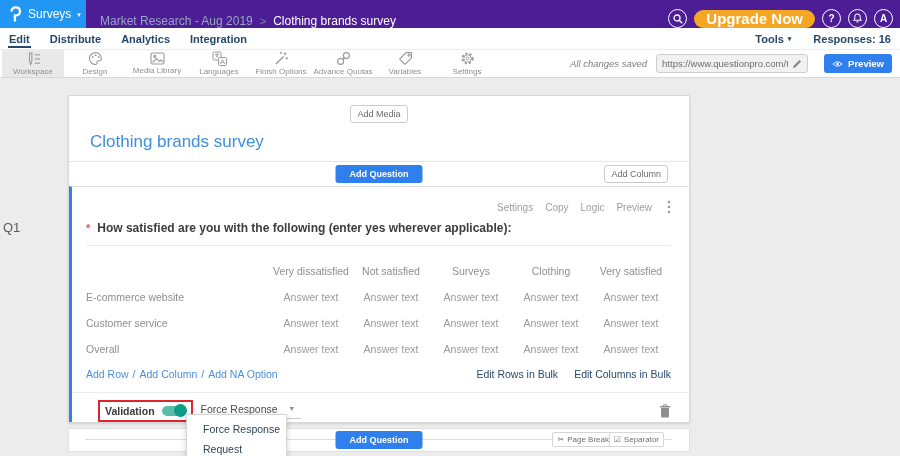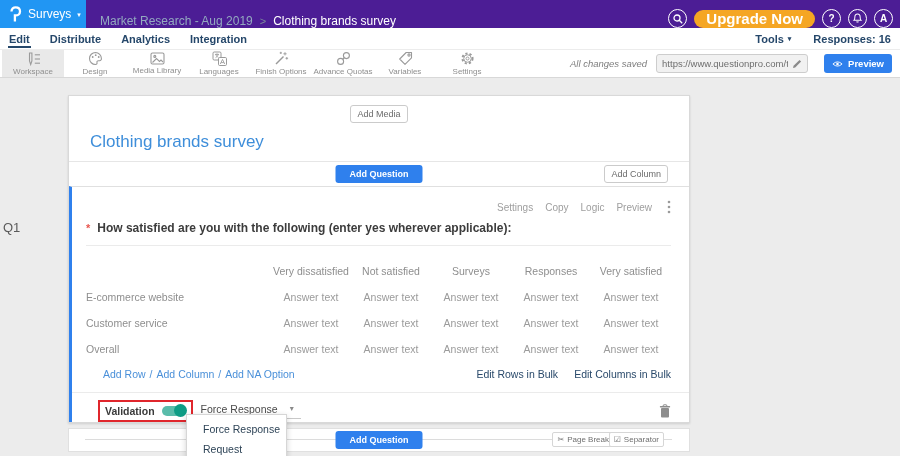--- a/index.html
+++ b/index.html
@@ -64,21 +64,21 @@
   .kebab { margin-left:3px; cursor:pointer; }
   .q-text-row { margin-top:7px; display:flex; gap:7px; align-items:baseline; height:15px; }
   .req { color:#e8554e; font-size:11px; font-weight:bold; }
   .q-text { font-size:12px; font-weight:bold; color:#3c3c3c; }
   .q-divider { margin-top:9px; border-bottom:1px solid #ebebeb; }
   .q-table { margin-top:12px; }
   .tr { display:grid; grid-template-columns:185px 1fr 1fr 1fr 1fr 1fr; height:26px; align-items:center; font-size:10.5px; }
   .tr .td { text-align:center; color:#9b9b9b; }
   .tr .td.rowlabel { text-align:left; color:#8e8e8e; }
   .tr.head .td { color:#8e8e8e; }
-  .q-links { margin-top:5px; display:flex; justify-content:space-between; font-size:10.5px; height:14px; align-items:center;margin-left:17px; }
+  .q-links { margin-top:5px; display:flex; justify-content:space-between; font-size:10.5px; height:14px; align-items:center; }
   .links-left { color:#4a90d9; display:flex; gap:4px; }
   .links-left .lnk { cursor:pointer; }
   .links-right { display:flex; gap:16px; }
   .links-right .lnk { color:#2a4a6b; cursor:pointer; }
   .q-divider2 { margin:11px -18px 0 -14px; border-bottom:1px solid #ebebeb; }
   .validation-row { height:33px; display:flex; align-items:center; padding-top:2px; }
   .highlight-box { margin-left:12px; border:2px solid #e0262c; padding:3px 5px; display:flex; align-items:center; gap:7px; }
   .validation-label { font-size:10.5px; font-weight:bold; color:#3a3a3a; }
   .toggle { position:relative; width:24px; height:10px; border-radius:5px; background:#5abcaa; cursor:pointer; }
   .toggle-knob { position:absolute; right:-1px; top:-2px; width:13px; height:13px; border-radius:50%; background:#0e9c85; }
@@ -278,21 +278,21 @@
       <span class="q-text">How satisfied are you with the following (enter yes wherever applicable):</span>
     </div>
     <div class="q-divider"></div>
 
     <div class="q-table">
       <div class="tr head">
         <div class="td rowlabel"></div>
         <div class="td">Very dissatisfied</div>
         <div class="td">Not satisfied</div>
         <div class="td">Surveys</div>
-        <div class="td">Responses</div>
+        <div class="td">Clothing</div>
         <div class="td">Very satisfied</div>
       </div>
       <div class="tr">
         <div class="td rowlabel">E-commerce website</div>
         <div class="td">Answer text</div>
         <div class="td">Answer text</div>
         <div class="td">Answer text</div>
         <div class="td">Answer text</div>
         <div class="td">Answer text</div>
       </div>

